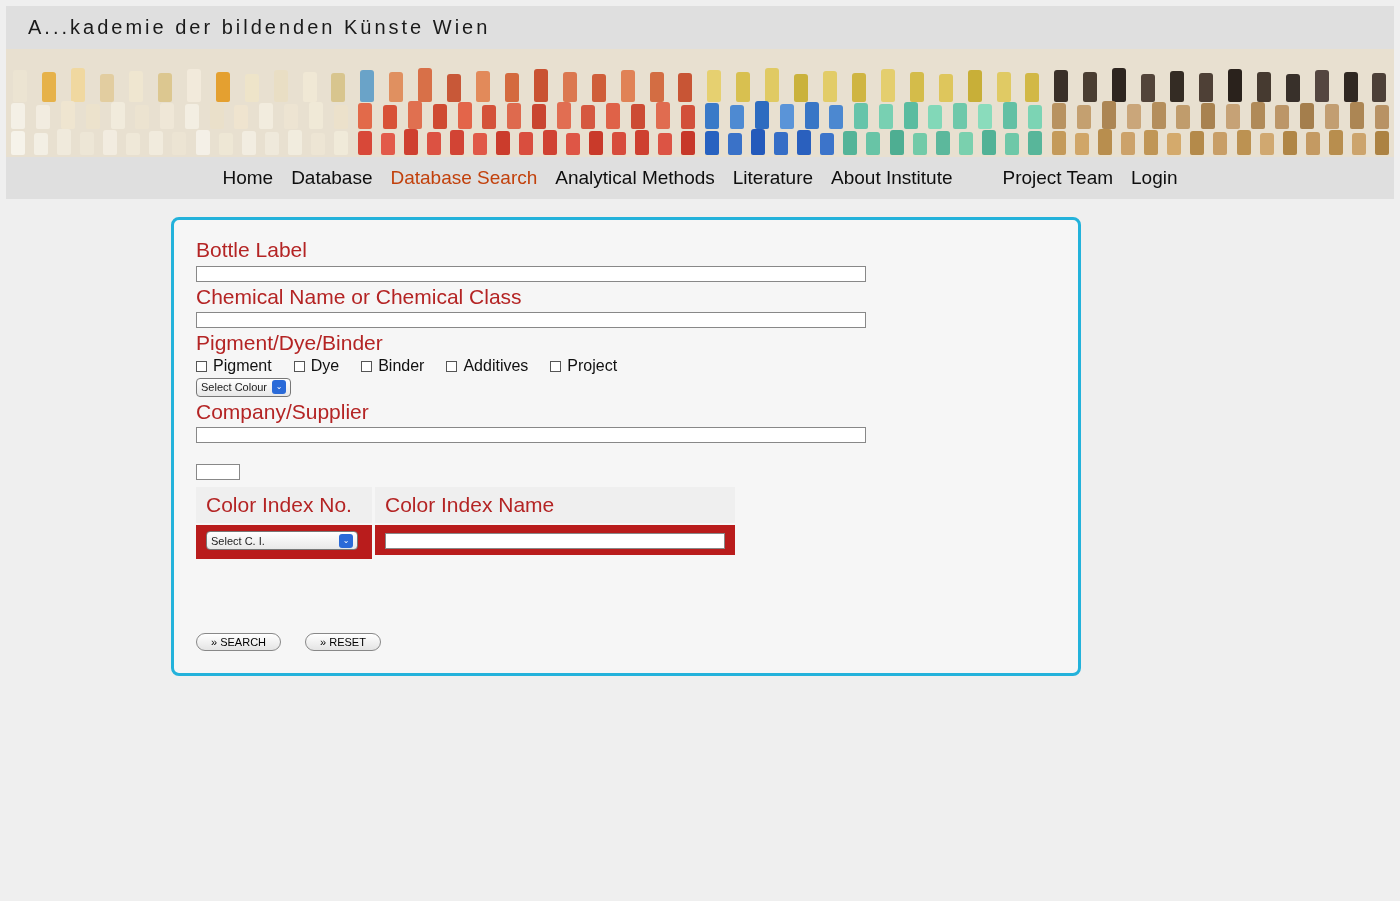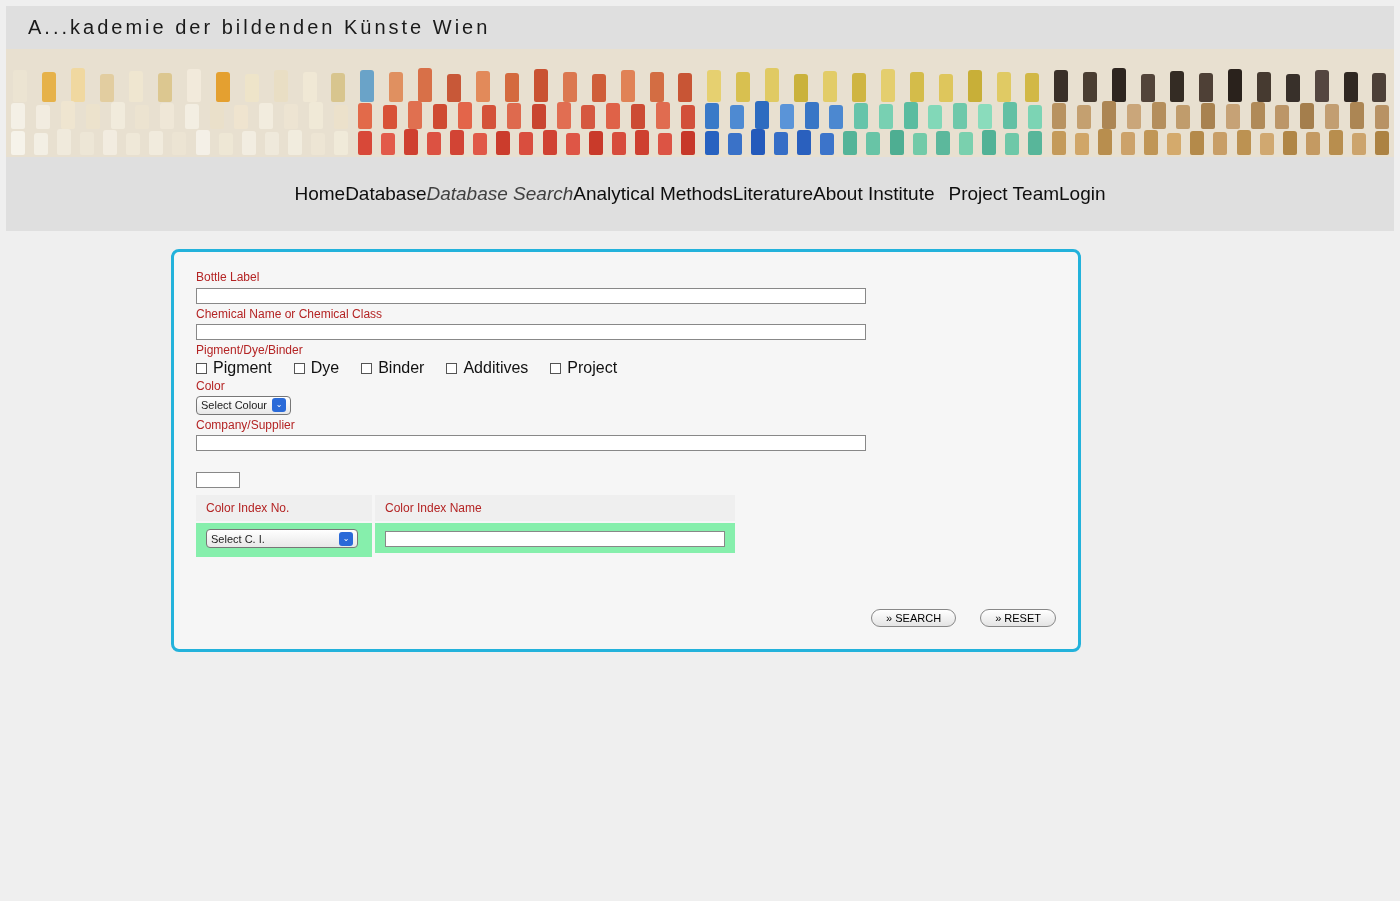--- a/index.html
+++ b/index.html
@@ -38,52 +38,52 @@
     justify-content: space-around;
     align-items: flex-end;
   }
   .bottle {
     width: 14px;
     border-radius: 3px 3px 2px 2px;
     margin: 0 1px;
   }
   .nav-bar {
     background: #dfdfdf;
-    padding: 26px 0;
+    padding: 10px 0;
     display: flex;
     justify-content: center;
-    gap: 0;
+    gap: 18px;
     font-size: 19px;
   }
   .nav-item {
     color: #0e0e0e;
     cursor: pointer;
   }
-  .nav-item.active { color: #404040; font-style: italic; }
+  .nav-item.active { color: #c2410c; }
   .nav-spacer { width: 14px; }
 
   .content {
     padding: 18px 0 0 165px;
   }
   .search-panel {
     width: 910px;
     border: 3px solid #23b2db;
     border-radius: 8px;
     background: #f6f6f6;
     padding: 18px 22px 22px 22px;
   }
   .panel-title {
     font-size: 24px;
     font-style: italic;
     font-weight: bold;
     margin-bottom: 24px;
   }
   .field-label {
     color: #b42424;
-    font-size: 12px;
+    font-size: 21px;
     margin-bottom: 2px;
   }
   .field-label .hint { color: #222; }
   .text-input {
     width: 670px;
     font-size: 13px;
     border: 1px solid #888;
     background: #fff;
     height: 16px;
     margin-bottom: 3px;
@@ -130,35 +130,34 @@
   .ci-table {
     margin-top: 4px;
     display: flex;
     gap: 3px;
   }
   .ci-cell {
     background: #efefef;
     padding: 6px 10px;
   }
   .ci-head { background: #efefef; }
-  .ci-body { background: #86efac; }
+  .ci-body { background: #b91c1c; }
   .ci-col1 { width: 176px; }
   .ci-col2 { width: 360px; }
   .ci-input {
     width: 340px;
     height: 16px;
     border: 1px solid #888;
     background: #fff;
     font-size: 12px;
   }
   .btn-row {
-    margin-top: 52px;
+    margin-top: 74px;
     display: flex;
     gap: 24px;
-    justify-content: flex-end;
   }
   .btn {
     font-size: 11px;
     padding: 2px 14px;
     border: 1px solid #888;
     border-radius: 10px;
     background: linear-gradient(#fff,#e4e4e4);
     cursor: pointer;
   }
 </style>
@@ -408,21 +407,20 @@
         <label>
             <input type="checkbox" style="">
             <span>Additives</span>
           </label>
         <label>
             <input type="checkbox" style="">
             <span>Project</span>
           </label>
       </div>
 
-      <div class="field-label">Color</div>
       <div class="select-box">
         <span>Select Colour</span>
         <span class="sel-arrow">⌄</span>
       </div>
 
 
       <div class="field-label">Company/Supplier</div>
       <input class="text-input" type="text" style="">
 
       <div style="height:16px;"></div>

